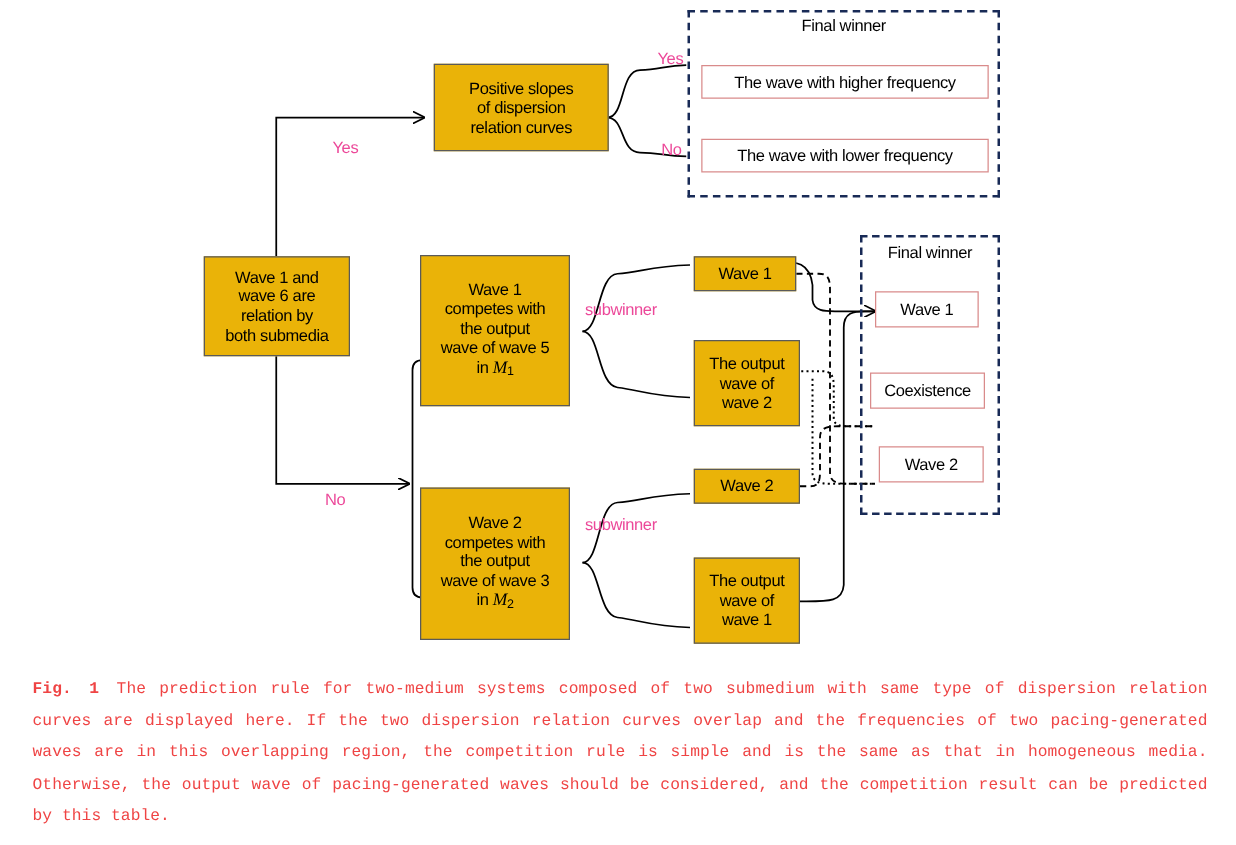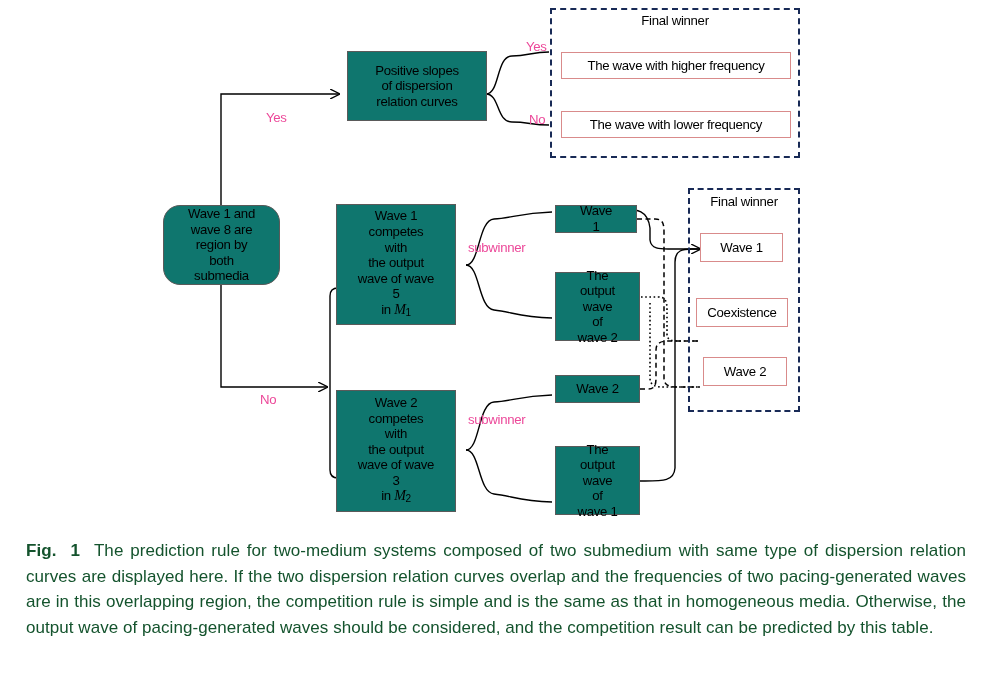--- a/index.html
+++ b/index.html
@@ -5,30 +5,30 @@
   html,body{margin:0;padding:0;background:#ffffff;}
   body{width:989px;height:676px;font-family:"Liberation Sans",sans-serif;color:#000;}
   #page{position:relative;width:989px;height:676px;overflow:hidden;background:#fff;}
 
   #svg-layer{position:absolute;left:0;top:0;width:989px;height:676px;}
 
   .node{
     position:absolute;
     box-sizing:border-box;
     border:1.3px solid #5a5a5a;
-    background:#0f766e;
+    background:#eab308;
     display:flex;
     align-items:center;
     text-align:center;
     font-family:"Liberation Sans",sans-serif;
     font-size:13.2px;
     line-height:15.6px;
     letter-spacing:-0.3px;
     color:#000;
-    padding:1px 20px;
+    padding:1px 1px;
   }
   .node .txt{display:block;width:100%;}
 
   .red-node{
     position:absolute;
     box-sizing:border-box;
     border:1.4px solid #d98b8b;
     background:#ffffff;
     display:flex;
     align-items:center;
@@ -66,25 +66,25 @@
   }
 
   .sub{font-size:10px;vertical-align:-2px;}
   .mital{font-family:"Liberation Serif",serif;font-style:italic;font-size:14px;}
 
   #caption{
     position:absolute;
     left:26px;
     top:538px;
     width:940px;
-    font-family:Liberation Sans, sans-serif;
-    font-size:17px;
+    font-family:Liberation Mono, monospace;
+    font-size:13px;
     line-height:25.6px;
     text-align:justify;
-    color:#14532d;
+    color:#ef4444;
     letter-spacing:0.05px;
   }
   #caption b{font-weight:bold;}
   .capgap{display:inline-block;width:14px;}
 </style>
 </head>
 <body>
 
 <div id="page">
 
@@ -182,25 +182,25 @@
   <div class="edge-label" style="left:529px;top:112px;">No</div>
 
   <div class="node" style="left:347px;top:51px;width:140px;height:70px;">
     <span class="txt">
       <span>Positive slopes</span><br>
       <span>of dispersion</span><br>
       <span>relation curves</span>
     </span>
   </div>
 
-  <div class="node" style="left:163px;top:205px;width:117px;height:80px;border-radius:17px;">
+  <div class="node" style="left:163px;top:205px;width:117px;height:80px;">
     <span class="txt">
       <span>Wave 1 and</span><br>
-      <span>wave 8 are</span><br>
-      <span>region by</span><br>
+      <span>wave 6 are</span><br>
+      <span>relation by</span><br>
       <span>both submedia</span>
     </span>
   </div>
 
   <div class="edge-label" style="left:266px;top:110px;">Yes</div>
   <div class="edge-label" style="left:260px;top:392px;">No</div>
 
   <div class="node" style="left:336px;top:204px;width:120px;height:121px;">
     <span class="txt">
       <span>Wave 1</span><br>

